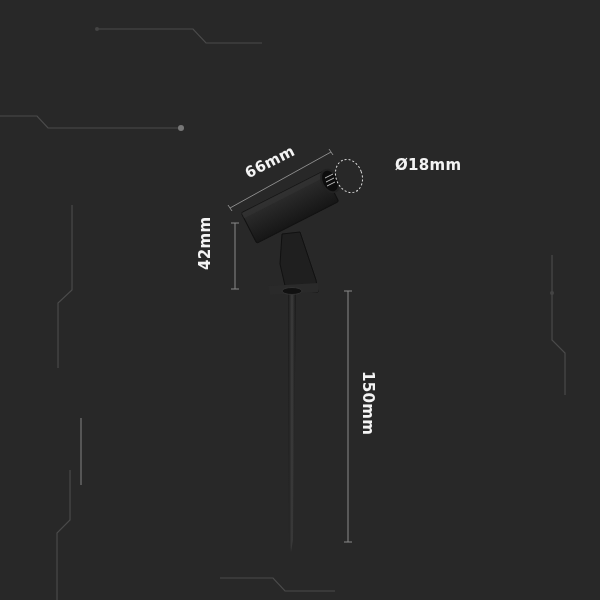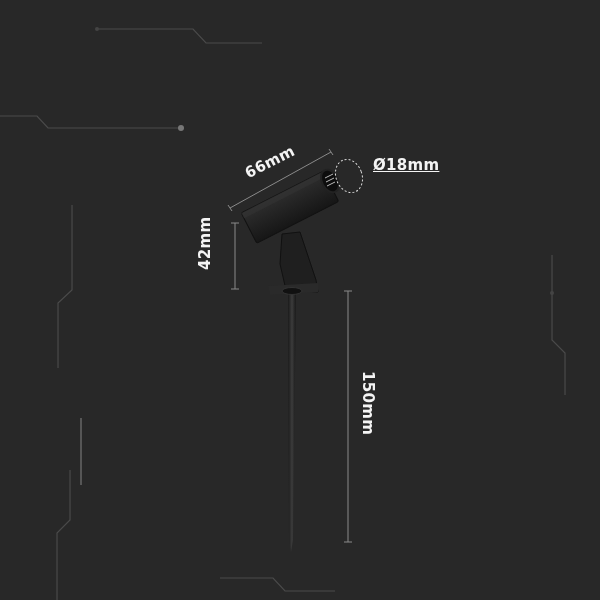--- a/index.html
+++ b/index.html
@@ -8,21 +8,21 @@
       background: #282828;
       font-family: "DejaVu Sans", "Liberation Sans", sans-serif;
     }
     .canvas { position: relative; width: 600px; height: 600px; background: #282828; }
     svg.layer { position: absolute; left: 0; top: 0; }
     .label {
       position: absolute; color: #f4f4f4; font-weight: bold;
       font-size: 15px; white-space: nowrap; letter-spacing: 0.3px;
     }
     .lbl-66 { left: 242px; top: 166px; transform: rotate(-27deg); transform-origin: left top; }
-    .lbl-18 { left: 373px; top: 156px; text-decoration: underline; }
+    .lbl-18 { left: 395px; top: 156px; }
     .lbl-42 { left: 196px; top: 270px; transform: rotate(-90deg); transform-origin: left top; }
     .lbl-150 { left: 377px; top: 371px; transform: rotate(90deg); transform-origin: left top; }
   </style>
 </head>
 <body>
 
 <div class="canvas">
 
   <svg class="layer" width="600" height="600">
     <g fill="none" stroke="#4a4a4a" stroke-width="1.2">

